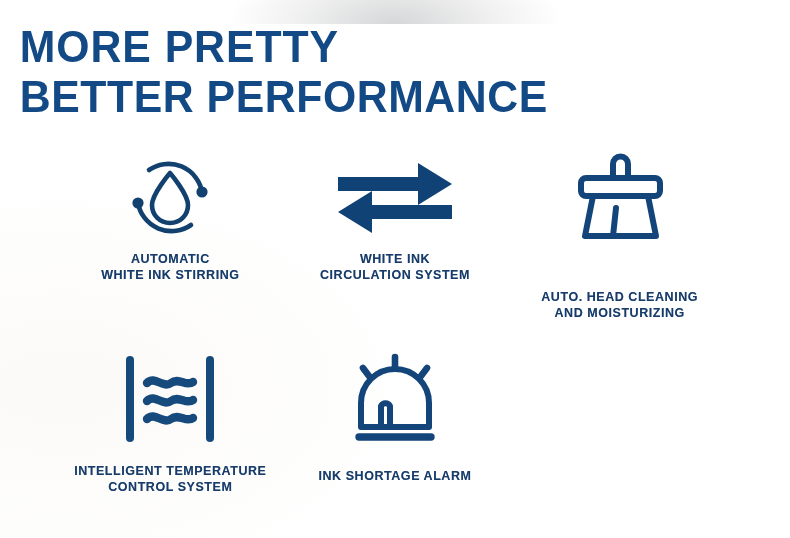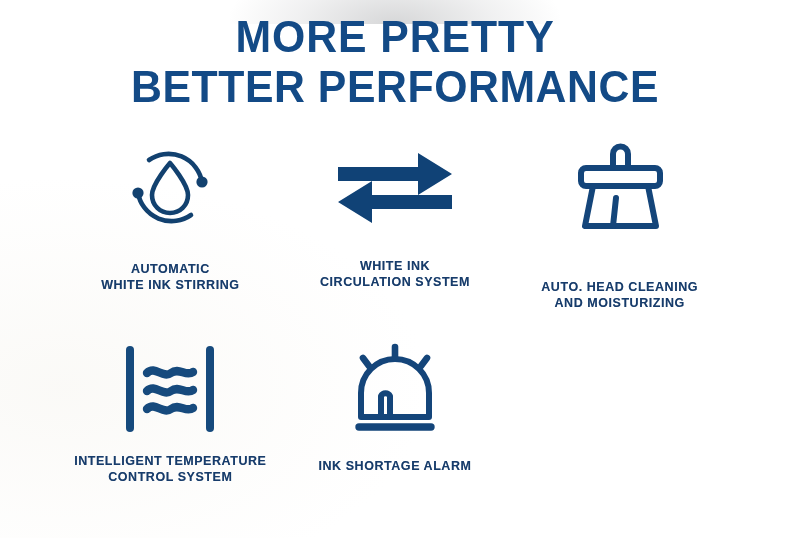--- a/index.html
+++ b/index.html
@@ -40,22 +40,21 @@
 
   .page {
     position:relative;
     width:790px;
     height:538px;
     z-index:2;
   }
 
   
   .headline {
-    text-align:center;
-    padding-top:14px;
+    padding-top:24px;
   }
   .headline-line {
     color:#134a86;
     font-weight:bold;
     font-size:45px;
     line-height:45px;
     letter-spacing:1.0px;
     transform:scaleX(0.95);
     white-space:nowrap;
   }
@@ -93,27 +92,27 @@
     font-size:12.5px;
     line-height:16px;
     letter-spacing:0.55px;
     text-align:center;
     white-space:pre-line;
     text-shadow:0 0 0.4px rgba(23,60,107,0.45);
   }
 
   
   .cell.c1 .icon-box { height:108px; }
-  .cell.c1 .cell-label { margin-top:20px; }
+  .cell.c1 .cell-label { margin-top:0; }
 
   .cell.c2 .icon-box { height:108px; }
   .cell.c2 .cell-label { margin-top:2px; }
 
   .cell.c3 .icon-box { height:108px; }
-  .cell.c3 .cell-label { margin-top:17px; }
+  .cell.c3 .cell-label { margin-top:0; }
 
   .cell.c4 .icon-box { height:112px; }
   .cell.c4 .cell-label { margin-top:34px; }
 
   .cell.c5 .icon-box { height:112px; }
   .cell.c5 .cell-label { margin-top:13px; }
 
   .cell.c6 .icon-box { height:112px; }
   .cell.c6 .cell-label { margin-top:8px; }
 

